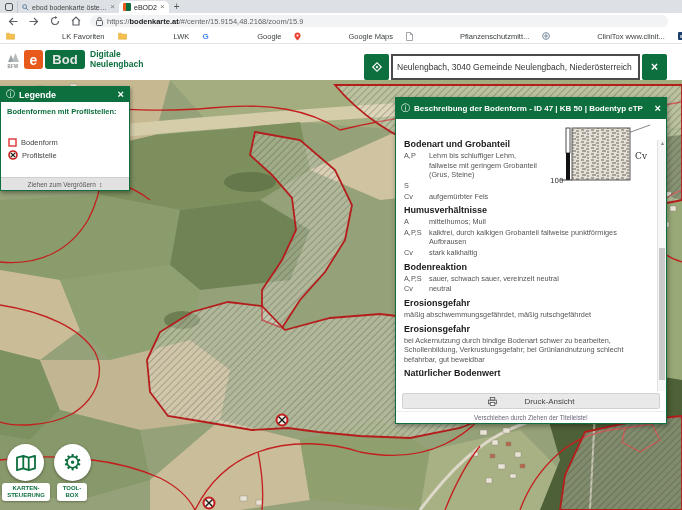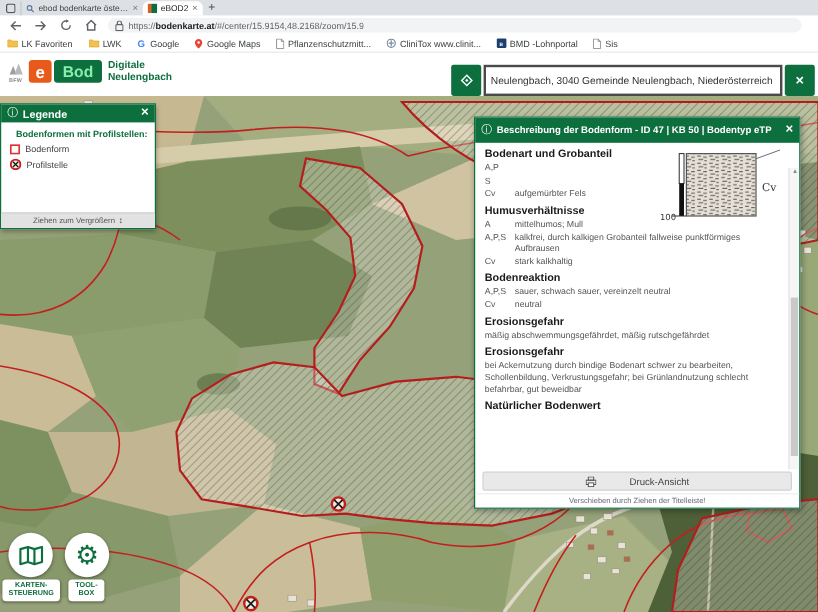--- a/index.html
+++ b/index.html
@@ -21,64 +21,64 @@
   .favicon .f-l { width:3px; background:#e8591c; }
   .favicon .f-r { flex:1; background:#0d6e3e; }
 
   .navbar { position:absolute; left:0; top:13px; width:682px; height:16px; background:#fff; display:flex; align-items:center; }
   .nav-ic { width:16px; height:12px; display:flex; align-items:center; justify-content:center; margin-left:5px; color:#5f6368; }
   .omnibox { height:12px; margin-left:6px; width:578px; background:#f1f3f4; border-radius:6px; display:flex; align-items:center; padding:0 6px; }
   .omnibox .url { font-size:7.5px; color:#5f6368; white-space:nowrap; overflow:hidden; }
   .omnibox .url b { color:#202124; }
 
   .bookbar { position:absolute; left:0; top:29px; width:682px; height:15px; background:#fff; border-bottom:1px solid #e3e5e8; display:flex; align-items:center; padding-left:6px; }
-  .bm { display:flex; align-items:center; margin-right:13px; font-size:7.5px; color:#3c4043; white-space:nowrap; }
+  .bm { display:flex; align-items:center; margin-right:13px; font-size:7.5px; color:#3c4043; white-space:nowrap;gap:44px; }
   .bm svg, .bm .bm-sq { margin-right:3px; flex:none; }
   .bm-sq { width:8px; height:8px; border-radius:1px; background:#1c3f6e; display:flex; align-items:center; justify-content:center; color:#fff; font-size:4px; font-weight:bold; }
 
   
   .appheader { position:absolute; left:0; top:44px; width:682px; height:36px; background:#fff; }
   .brand { position:absolute; left:6px; top:6px; display:flex; align-items:center; }
   .bfw { display:flex; flex-direction:column; align-items:center; margin-right:4px; }
   .bfw .bfw-txt { font-size:4.5px; color:#8a8a8a; font-weight:bold; letter-spacing:.3px; }
   .logo-e { width:19px; height:19px; background:#e8591c; border-radius:3px; color:#fff; font-weight:bold; font-size:14px; display:flex; align-items:center; justify-content:center; }
-  .logo-bod { width:40px; height:19px; background:#0d6e3e; border-radius:3px; color:#86efac; font-weight:bold; font-size:13px; display:flex; align-items:center; justify-content:center; margin-left:2px; }
+  .logo-bod { width:40px; height:19px; background:#0d6e3e; border-radius:3px; color:#e5e5e5; font-weight:bold; font-size:13px; display:flex; align-items:center; justify-content:center; margin-left:2px; }
   .logo-sub { margin-left:5px; color:#0d6e3e; font-weight:bold; font-size:8.5px; line-height:9.5px; }
-  .searchgrp { position:absolute; left:376px; top:10px; display:flex; }
+  .searchgrp { position:absolute; left:364px; top:10px; display:flex; }
   .sbtn { width:25px; height:26px; background:#0d6e3e; border:none; border-radius:2px; color:#fff; display:flex; align-items:center; justify-content:center; }
   .sinput { width:249px; height:26px; border:2px solid #4a4a4a; margin:0 2px; background:#fff; font-size:8.5px; color:#333; padding:0 4px; font-family:"Liberation Sans",sans-serif; }
   .sbtn.close-x { font-size:12px; font-weight:bold; }
 
   
   .map { position:absolute; left:0; top:80px; width:682px; height:430px; background:#95a178; }
   .map svg { display:block; }
 
   
   .legend { position:absolute; left:0; top:86px; width:130px; background:#fff; border:1px solid #0d6e3e; box-shadow:1px 2px 4px rgba(0,0,0,.35); }
   .p-head { background:#0d6e3e; color:#fff; display:flex; align-items:center; padding:0 5px; }
   .legend .p-head { height:15px; }
   .p-head .info-i { font-size:9px; margin-right:4px; line-height:1; }
   .p-head .p-title { font-weight:bold; flex:1; }
   .legend .p-title { font-size:9px; }
   .p-head .p-close { font-weight:bold; font-size:11px; line-height:1; }
   .legend-body { padding:5px 6px 4px 6px; height:75px; }
-  .legend-h { color:#0d6e3e; font-weight:bold; font-size:7.5px; margin-bottom:4px; white-space:nowrap;text-align:right; }
+  .legend-h { color:#0d6e3e; font-weight:bold; font-size:7.5px; margin-bottom:22px; white-space:nowrap; }
   .legend-item { display:flex; align-items:center; margin-bottom:3px; font-size:7.5px; color:#444; }
   .legend-item svg { margin:0 4px 0 1px; flex:none; }
   .legend-foot { height:13px; background:#e2e2e2; border-top:1px solid #cfcfcf; display:flex; align-items:center; justify-content:center; font-size:6.5px; color:#555; }
   .legend-foot .ud { margin-left:3px; font-size:7px; }
 
   
   .desc { position:absolute; left:395px; top:97px; width:272px; background:#fff; border:1px solid #0d6e3e; box-shadow:1px 2px 5px rgba(0,0,0,.35); }
   .desc .p-head { height:21px; }
   .desc .p-title { font-size:8px; white-space:nowrap; overflow:hidden; }
   .desc-body { position:relative; height:272px; padding:4px 14px 4px 8px; overflow:hidden; }
   .figure { float:right; width:102px; height:66px; margin:0 0 2px 4px; }
   .sec-h { font-size:9px; font-weight:bold; color:#1a1a1a; margin:4px 0 2px 0; }
-  .sec-h:first-child { margin-top:0; }
+  .sec-h:first-child { margin-top:16px; }
   .entry { display:flex; font-size:7.3px; color:#555; line-height:1.32; margin-bottom:1px; }
   .entry .code { width:25px; flex:none; }
   .entry.nocode { display:block; }
   .scrollbar { position:absolute; right:0; top:21px; width:9px; height:272px; background:#f6f6f6; border-left:1px solid #e2e2e2; }
   .scrollbar .arr { position:absolute; left:0; width:9px; text-align:center; font-size:6px; color:#888; line-height:7px; }
   .scrollbar .arr.up { top:0; }
   .thumb { position:absolute; left:1px; width:6px; top:108px; height:132px; background:#c9c9c9; }
   .btnrow { padding:2px 6px; }
   .print-btn { width:100%; height:16px; background:#e9e9e9; border:1px solid #d2d2d2; border-radius:2px; font-size:8px; color:#444; display:flex; align-items:center; justify-content:center; font-family:"Liberation Sans",sans-serif;gap:24px; }
   .print-btn svg { margin-right:4px; }
@@ -385,20 +385,21 @@
           <rect x="16" y="30" width="4" height="27" fill="#111"></rect>
           <line x1="10" y1="57" x2="22" y2="57" stroke="#333" stroke-width="1"></line>
           <text x="0" y="60" font-size="7" fill="#333" font-family="DejaVu Sans,sans-serif">100</text>
           <text x="85" y="36" font-size="9" fill="#333" font-family="DejaVu Serif,serif">Cv</text>
         </svg>
       </div>
       <div id="panel-sections">
           <div class="sec-h">Bodenart und Grobanteil</div>
           <div class="entry">
             <span class="code">A,P</span>
+            <span>Lehm bis schluffiger Lehm, fallweise mit geringem Grobanteil (Grus, Steine)</span>
           </div>
           <div class="entry">
             <span class="code">S</span>
           </div>
           <div class="entry">
             <span class="code">Cv</span>
             <span>aufgemürbter Fels</span>
           </div>
           <div class="sec-h">Humusverhältnisse</div>
           <div class="entry">

